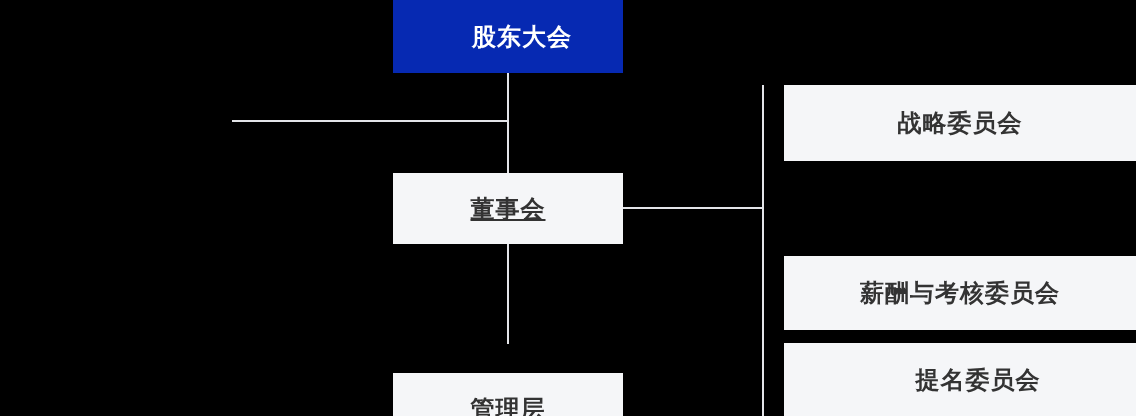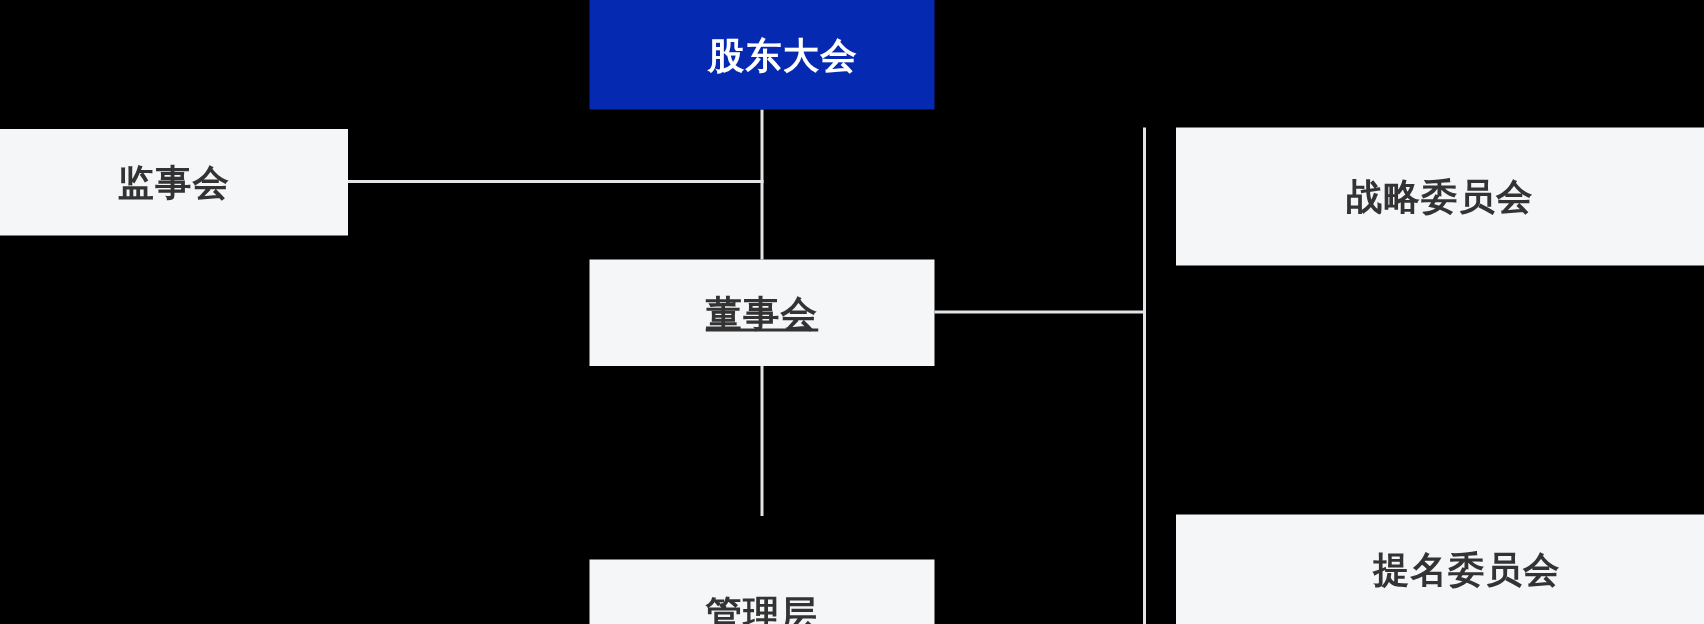--- a/index.html
+++ b/index.html
@@ -40,21 +40,21 @@
   .line {
     position: absolute;
     background: var(--connector);
   }
 
   
   #n-shareholders  { left: 393px; top: 0;     width: 230px; height: 73px; }
   #n-supervisory   { left: 0;     top: 86px;  width: 232px; height: 71px; }
   #n-board         { left: 393px; top: 173px; width: 230px; height: 71px; text-decoration: underline; }
   #n-management    { left: 393px; top: 348px; width: 230px; height: 72px; margin-top: 25px; }
-  #n-strategy      { left: 784px; top: 85px;  width: 352px; height: 92px; }
+  #n-strategy      { left: 784px; top: 85px;  width: 352px; height: 76px; }
   #n-audit         { left: 784px; top: 170px; width: 352px; height: 73px; }
   #n-remuneration  { left: 784px; top: 256px; width: 352px; height: 74px; }
   #n-nomination    { left: 784px; top: 343px; width: 352px; height: 73px; padding-left: 36px; }
 
   
   #l-sh-board      { left: 507px; top: 73px;  width: 2px;   height: 100px; }
   #l-supervisory   { left: 232px; top: 120px; width: 277px; height: 2px;  }
   #l-board-mgmt    { left: 507px; top: 244px; width: 2px;   height: 100px; }
   #l-board-comm    { left: 623px; top: 207px; width: 141px; height: 2px;  }
   #l-comm-spine    { left: 762px; top: 85px;  width: 2px;   height: 331px; }
@@ -67,35 +67,35 @@
   <div class="line" id="l-sh-board"></div>
   <div class="line" id="l-supervisory"></div>
   <div class="line" id="l-board-mgmt"></div>
   <div class="line" id="l-board-comm"></div>
   <div class="line" id="l-comm-spine"></div>
 
   <div class="node primary" id="n-shareholders">
     <span>股东大会</span>
   </div>
 
-  <div class="node" id="n-supervisory">
-    <span>监事会</span>
-  </div>
 
   <div class="node" id="n-board">
     <span>董事会</span>
   </div>
 
   <div class="node" id="n-management">
     <span>管理层</span>
   </div>
 
   <div class="node" id="n-strategy">
     <span>战略委员会</span>
   </div>
 
 
+  <div class="node" id="n-remuneration">
+    <span>薪酬与考核委员会</span>
+  </div>
 
   <div class="node" id="n-nomination">
     <span>提名委员会</span>
   </div>
 
 </div>
 
 </body></html>

